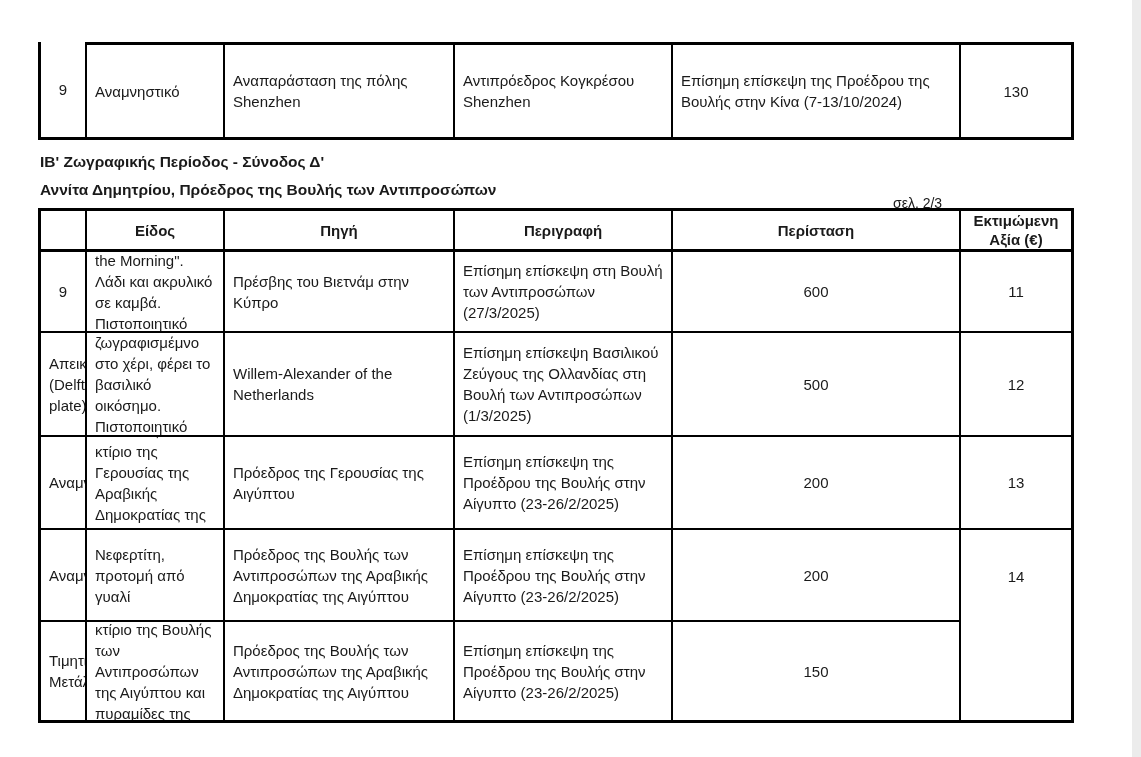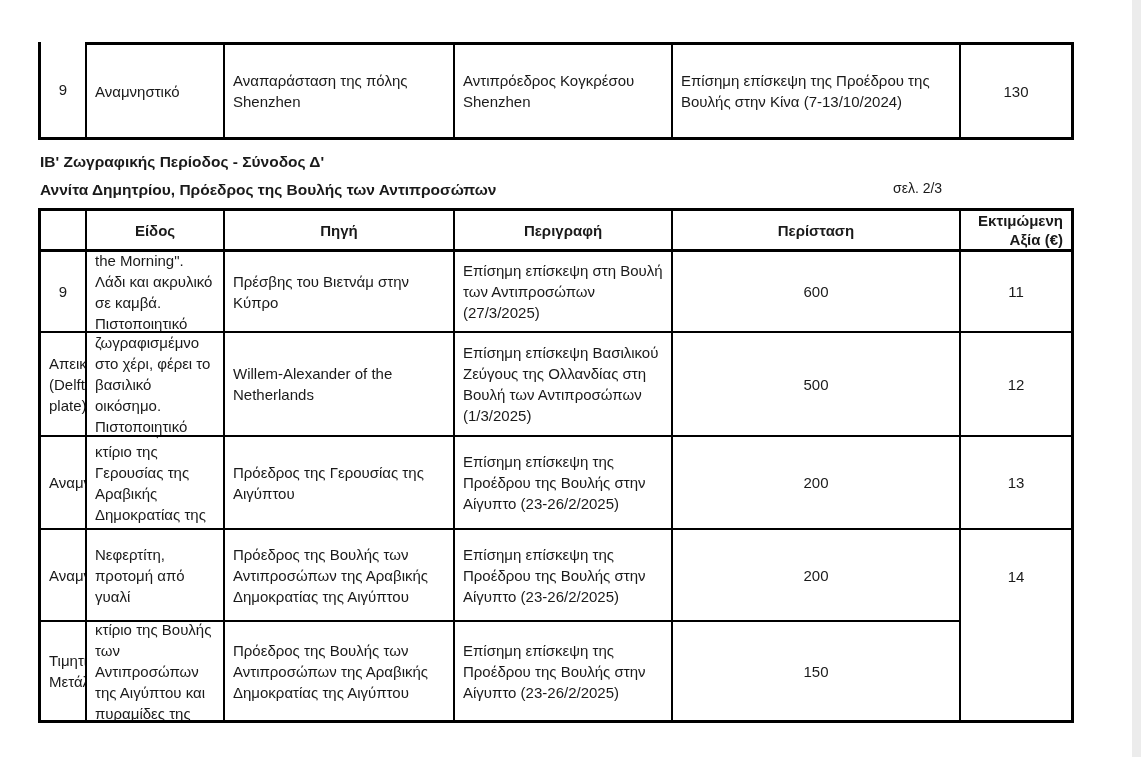--- a/index.html
+++ b/index.html
@@ -40,21 +40,21 @@
     height: 100%;
     display: flex;
     align-items: center;
     padding: 4px 8px;
     font-size: 15px;
     line-height: 21px;
     border-right: 2px solid #000;
     border-bottom: 2px solid #000;
     overflow: hidden;
   }
-  .cell:nth-child(6n) { border-right: none; text-align: right; }
+  .cell:nth-child(6n) { border-right: none; }
   #gifts-table .cell:nth-last-child(-n+6) { border-bottom: none; }
   #previous-table .cell { border-bottom: none; }
   #previous-table .cell.top-border { border-top: 3px solid #000; }
   .center { justify-content: center; text-align: center; }
   .th {
     font-weight: bold;
     border-bottom-width: 3px !important;
     line-height: 19px;
   }
 
@@ -71,21 +71,21 @@
     position: absolute;
     left: 40px;
     top: 181px;
     font-size: 15.5px;
     font-weight: bold;
     white-space: nowrap;
   }
   .page-indicator {
     position: absolute;
     left: 893px;
-    top: 180px;
+    top: 195px;
     font-size: 14px;
     font-weight: normal;
   }
 
   
   .edge-strip {
     position: absolute;
     right: 0;
     top: 0;
     width: 9px;

